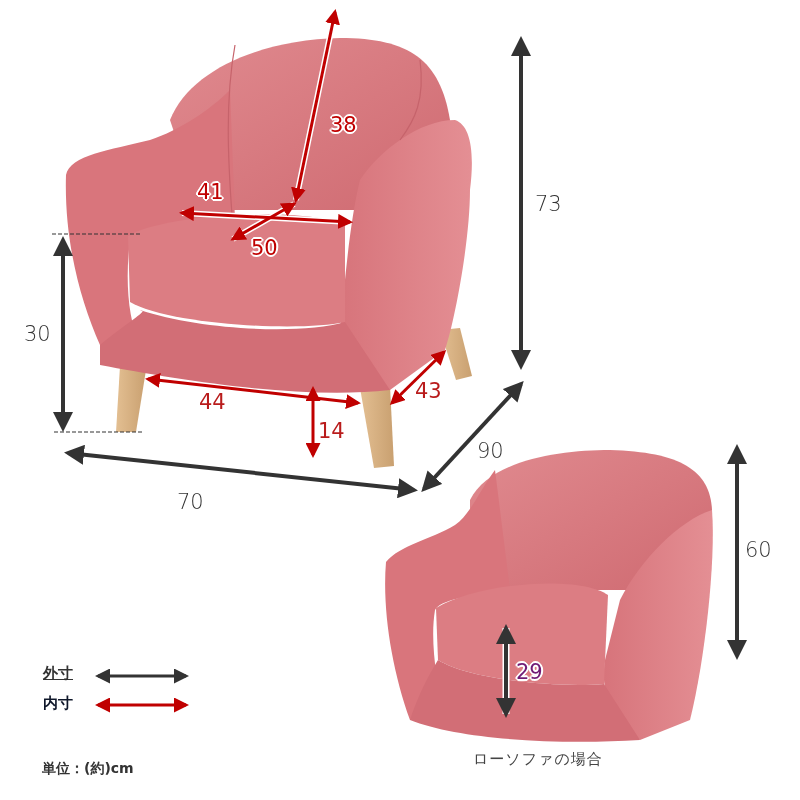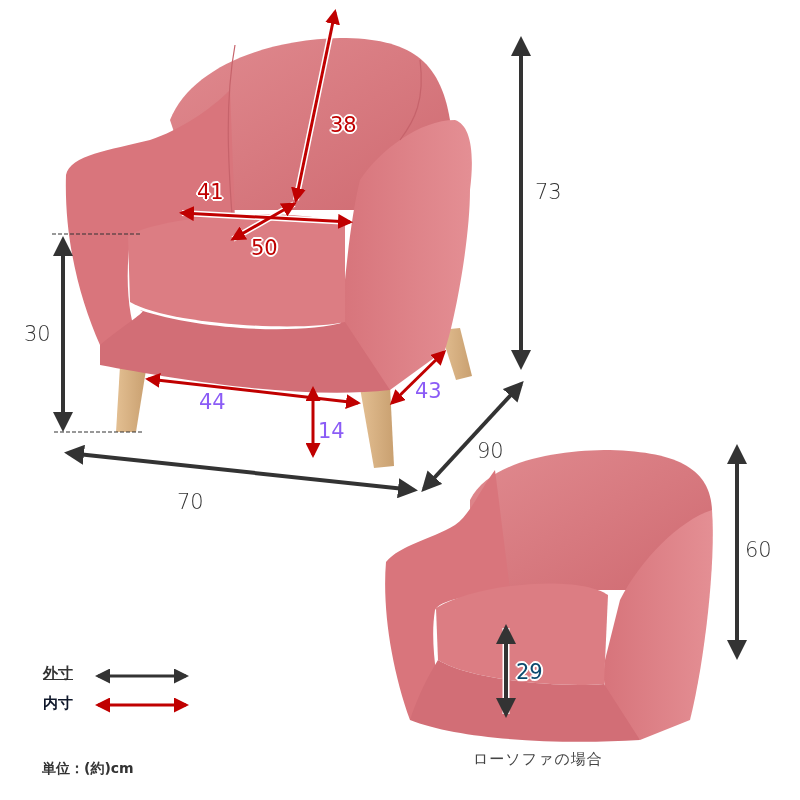--- a/index.html
+++ b/index.html
@@ -1,22 +1,22 @@
 <!DOCTYPE html>
 <html><head>
 <meta charset="utf-8">
 <style>
   html, body { margin: 0; padding: 0; background: #ffffff; }
   body { width: 800px; height: 800px; position: relative; overflow: hidden; font-family: "DejaVu Sans", sans-serif; }
   svg.stage { position: absolute; left: 0; top: 0; width: 800px; height: 800px; }
   .lbl { position: absolute; font-family: "DejaVu Sans", sans-serif; line-height: 1; white-space: nowrap; }
   .outer { color: #333333; font-size: 21px; font-weight: 300; }
-  .inner { color: #8b5cf6; font-size: 21px; }
+  .inner { color: #b91c1c; font-size: 21px; }
   .inner-outlined { color: #c00000; font-size: 21px; text-shadow: -2px 0 #fff, 2px 0 #fff, 0 -2px #fff, 0 2px #fff, -1px -1px #fff, 1px 1px #fff, -1px 1px #fff, 1px -1px #fff; }
-  .dark-outlined { color: #0c4a6e; font-size: 21px; text-shadow: -2px 0 #fff, 2px 0 #fff, 0 -2px #fff, 0 2px #fff, -1px -1px #fff, 1px 1px #fff, -1px 1px #fff, 1px -1px #fff; }
+  .dark-outlined { color: #701a75; font-size: 21px; text-shadow: -2px 0 #fff, 2px 0 #fff, 0 -2px #fff, 0 2px #fff, -1px -1px #fff, 1px 1px #fff, -1px 1px #fff, 1px -1px #fff; }
   .legend-label { font-size: 15px; font-weight: bold; }
   .legend-outer { color: #333333; }
   .legend-inner { color: #0f172a; }
   .unit { font-size: 14px; color: #333333; font-weight: bold; }
   .caption { font-size: 15px; color: #444444; letter-spacing: 1px; }
 </style>
 </head>
 <body>
 
 <svg class="stage" viewBox="0 0 800 800" xmlns="http://www.w3.org/2000/svg">
@@ -94,21 +94,21 @@
   <g>
     <line x1="737" y1="448" x2="737" y2="656" stroke="#333333" stroke-width="4" marker-start="url(#ah-dark)" marker-end="url(#ah-dark)"></line>
     <line x1="506" y1="628" x2="506" y2="714" stroke="#ffffff" stroke-width="7"></line>
     <line x1="506" y1="628" x2="506" y2="714" stroke="#333333" stroke-width="4" marker-start="url(#ah-dark)" marker-end="url(#ah-dark)"></line>
   </g>
 
   <line x1="98" y1="676" x2="186" y2="676" stroke="#333333" stroke-width="3" marker-start="url(#ah-dark)" marker-end="url(#ah-dark)"></line>
   <line x1="98" y1="705" x2="186" y2="705" stroke="#c00000" stroke-width="3" marker-start="url(#ah-red)" marker-end="url(#ah-red)"></line>
 </svg>
 
-<div class="lbl outer" style="left:535px; top:182px;">73</div>
+<div class="lbl outer" style="left:535px; top:194px;">73</div>
 <div class="lbl outer" style="left:24px; top:324px;">30</div>
 <div class="lbl outer" style="left:177px; top:492px;">70</div>
 <div class="lbl outer" style="left:477px; top:441px;">90</div>
 
 <div class="lbl inner-outlined" style="left:330px; top:115px;">38</div>
 <div class="lbl inner-outlined" style="left:197px; top:182px;">41</div>
 <div class="lbl inner-outlined" style="left:251px; top:238px;">50</div>
 <div class="lbl inner" style="left:199px; top:392px;">44</div>
 <div class="lbl inner" style="left:415px; top:381px;">43</div>
 <div class="lbl inner" style="left:318px; top:421px;">14</div>

